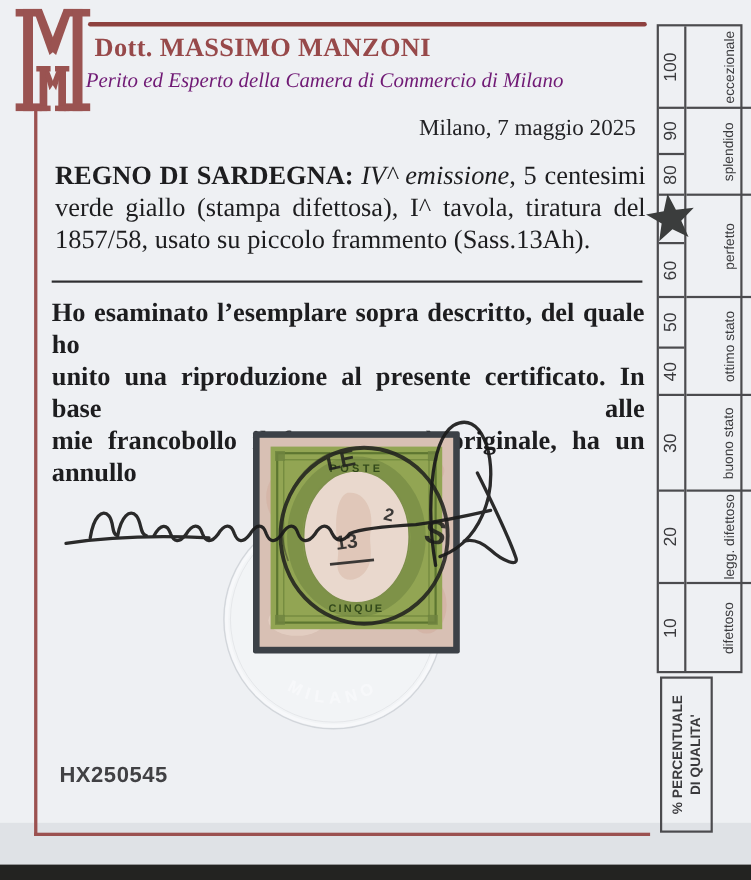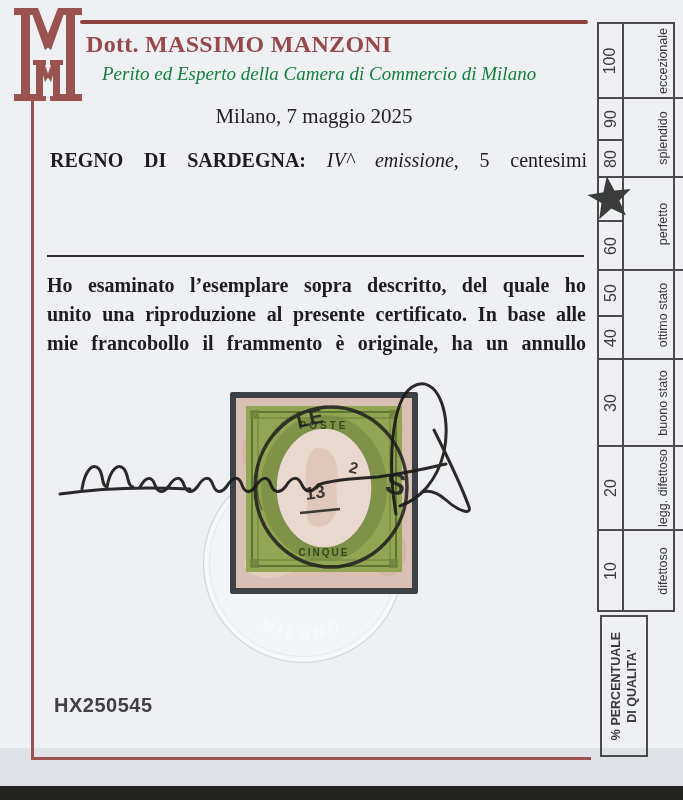--- a/index.html
+++ b/index.html
@@ -2,27 +2,27 @@
 <html><head>
 <meta charset="utf-8">
 <style>
   html,body{margin:0;padding:0;}
   body{width:683px;height:800px;overflow:hidden;background:#dfe2e6;font-family:"Liberation Serif",serif;}
   .page{position:relative;width:683px;height:748px;background:#eef0f3;}
   .abs{position:absolute;}
   
   .toprule{left:80px;top:20px;width:508px;height:4px;background:#8e413f;border-radius:2px;}
   .title{left:86px;top:31px;font-size:24px;font-weight:bold;color:#97494a;letter-spacing:.3px;white-space:nowrap;}
-  .subtitle{left:102px;top:63px;font-size:19px;font-style:italic;color:#15803d;white-space:nowrap;}
+  .subtitle{left:78px;top:63px;font-size:19px;font-style:italic;color:#701a75;white-space:nowrap;}
   
   .lborder{left:31px;top:100px;width:3px;height:660px;background:#9b5150;}
   .bborder{left:31px;top:757px;width:560px;height:3px;background:#9b5150;}
   
-  .dateline{left:50px;top:104px;width:528px;text-align:center;font-size:21px;color:#222225;}
-  .para{left:50px;width:537px;color:#1d1d1f;font-size:20px;line-height:29px;}
+  .dateline{left:50px;top:104px;width:528px;text-align:right;font-size:21px;color:#222225;}
+  .para{left:50px;width:537px;color:#1d1d1f;font-size:24px;line-height:29px;}
   .p1{top:146px;}
   .p2{top:271px;left:47px;width:539px;font-weight:bold;}
   .line{text-align:justify;}
   .jl{text-align-last:justify;}
   .line b{font-weight:bold;}
   .line i{font-style:italic;}
   .divider{left:47px;top:255px;width:537px;height:2px;background:#2e2e30;}
   .code{left:54px;top:694px;font-family:"Liberation Sans",sans-serif;font-weight:bold;font-size:20px;color:#414144;letter-spacing:.5px;}
   
   .scale{left:597px;top:22px;width:78px;height:590px;border:2px solid #4b4b4e;box-sizing:border-box;display:flex;font-family:"Liberation Sans",sans-serif;color:#3a3a3d;}
@@ -69,20 +69,22 @@
   <div class="abs title">Dott. MASSIMO MANZONI</div>
   <div class="abs subtitle">Perito ed Esperto della Camera di Commercio di Milano</div>
 
   <div class="abs lborder"></div>
   <div class="abs bborder"></div>
 
   <div class="abs dateline">Milano, 7 maggio 2025</div>
 
   <div class="abs para p1">
     <div class="line jl"><b>REGNO DI SARDEGNA:</b> <i>IV^ emissione</i><span>, 5 centesimi</span></div>
+    <div class="line jl">verde giallo (stampa difettosa), I^ tavola, tiratura del</div>
+    <div class="line">1857/58, usato su piccolo frammento (Sass.13Ah).</div>
   </div>
 
   <div class="abs divider"></div>
 
   <div class="abs para p2">
     <div class="line jl">Ho esaminato l’esemplare sopra descritto, del quale ho</div>
     <div class="line jl">unito una riproduzione al presente certificato. In base alle</div>
     <div class="line jl">mie francobollo il frammento è originale, ha un annullo</div>
   </div>
 

